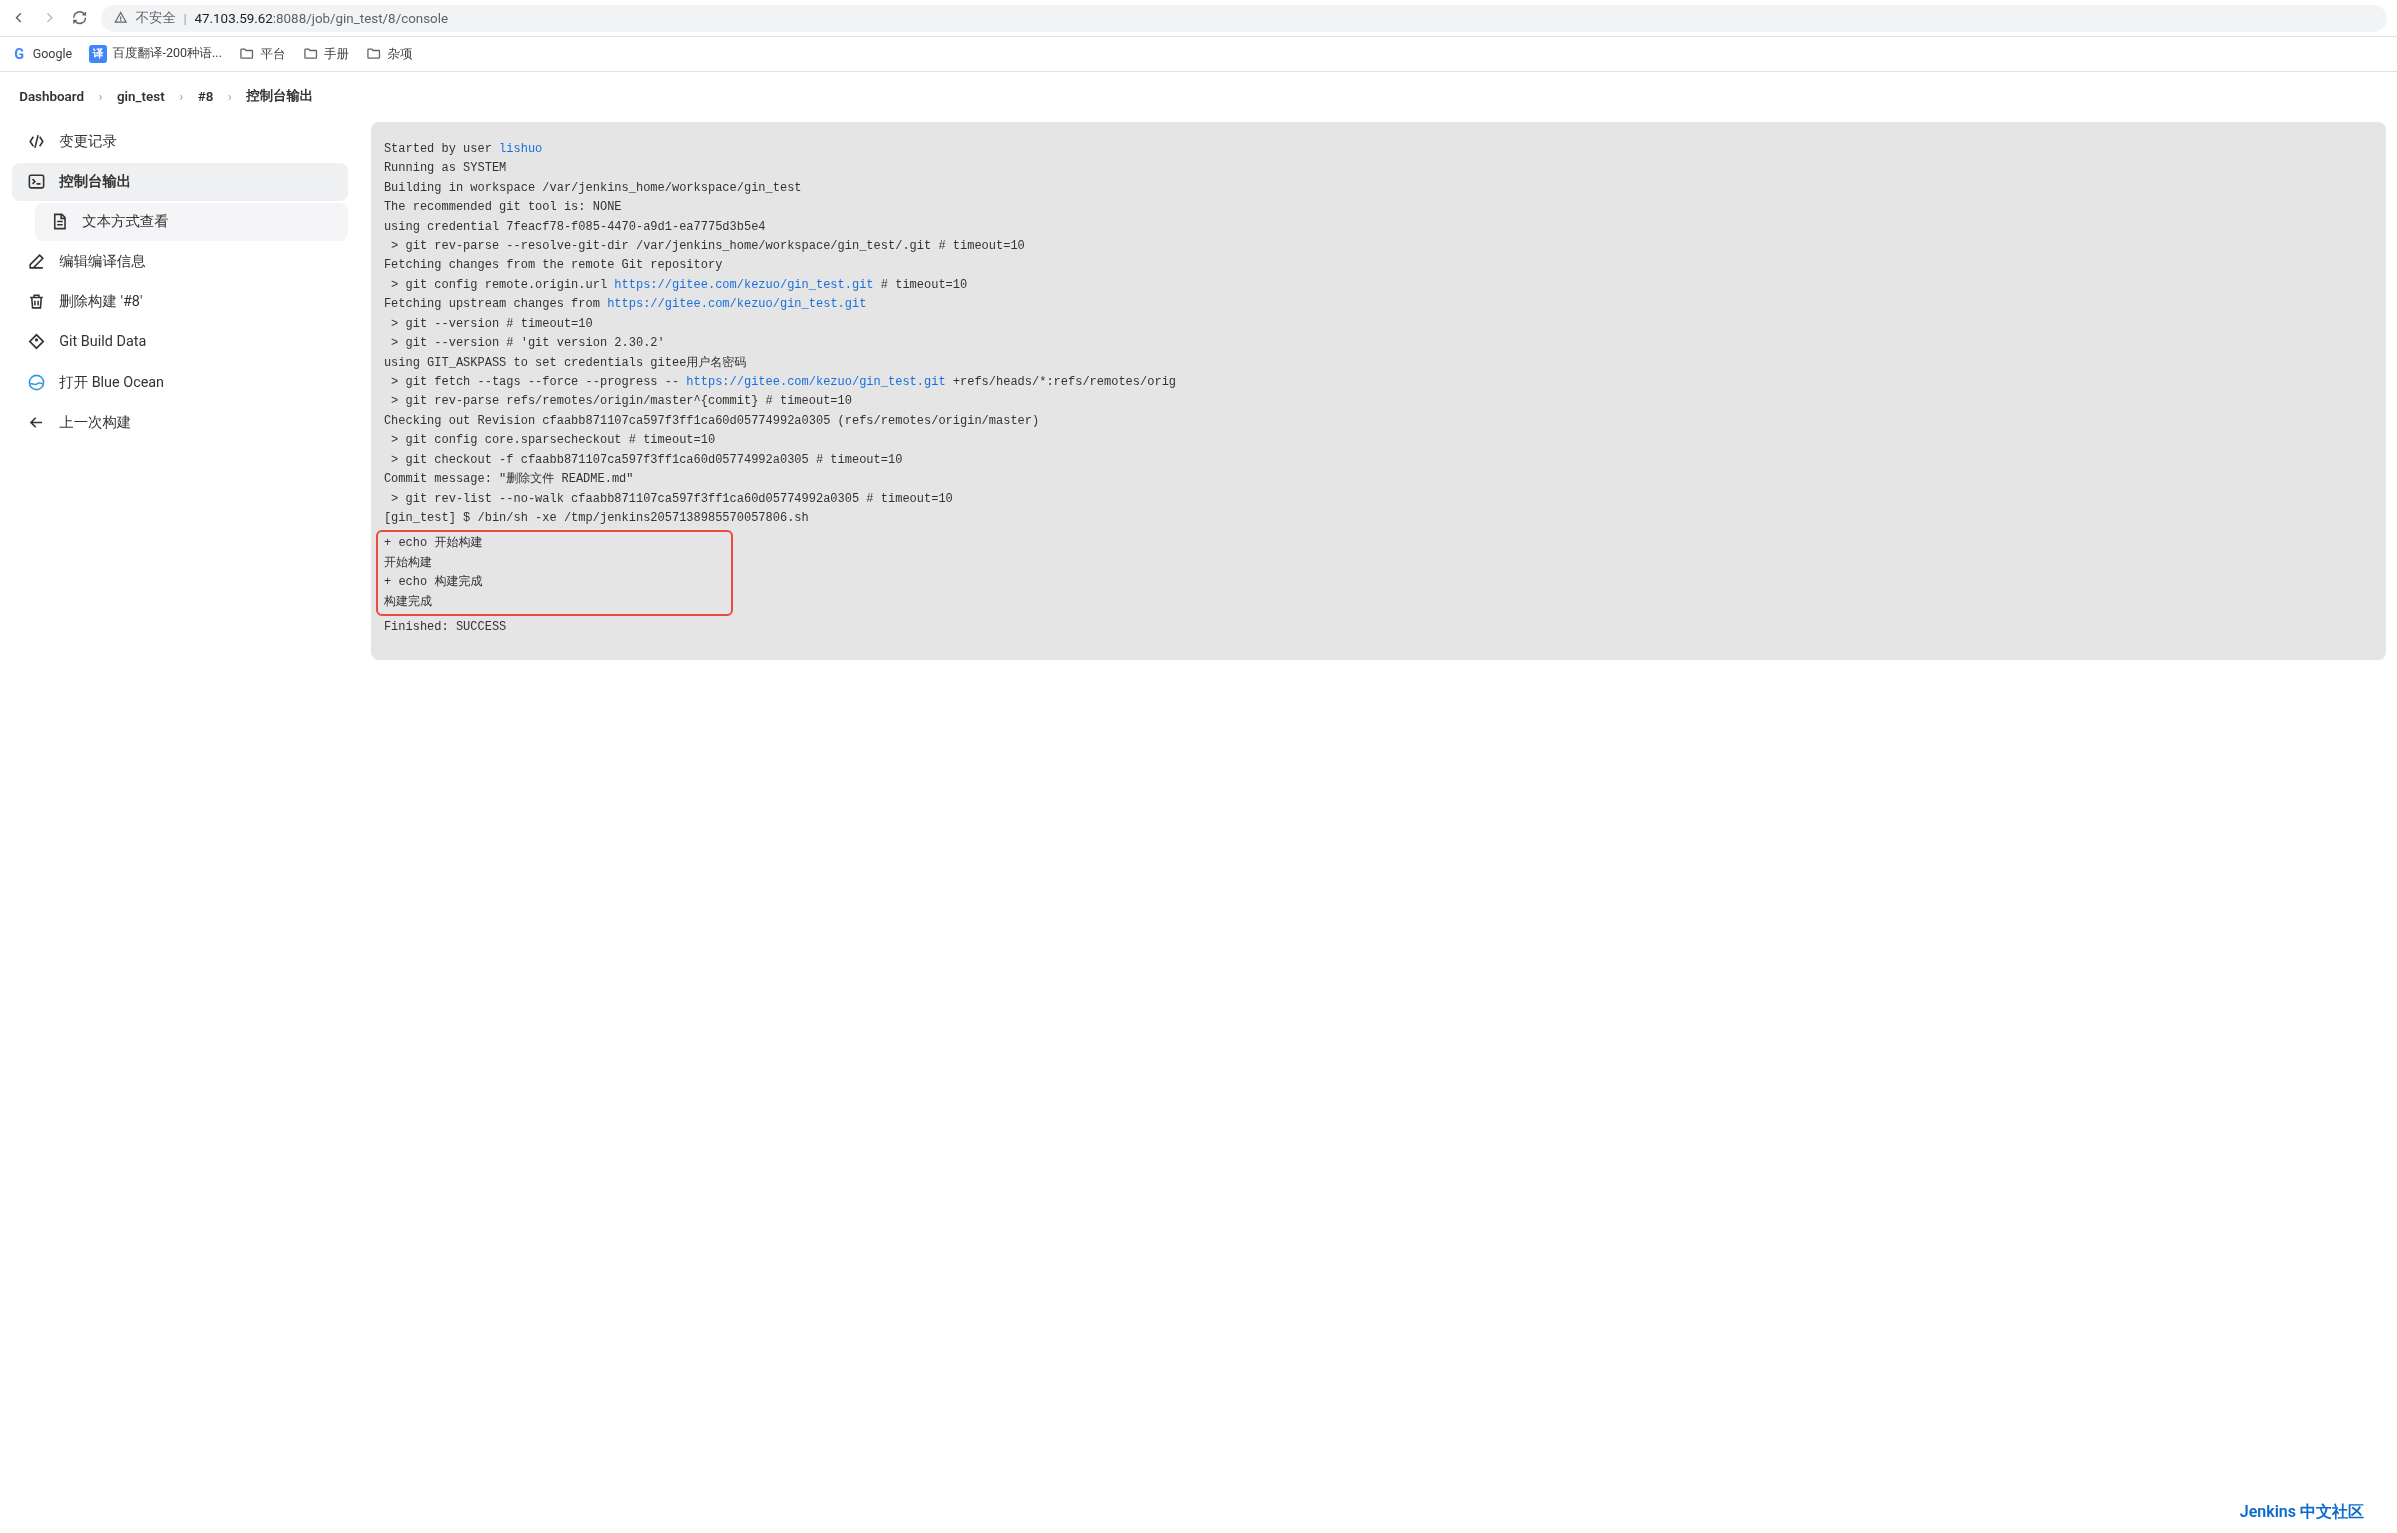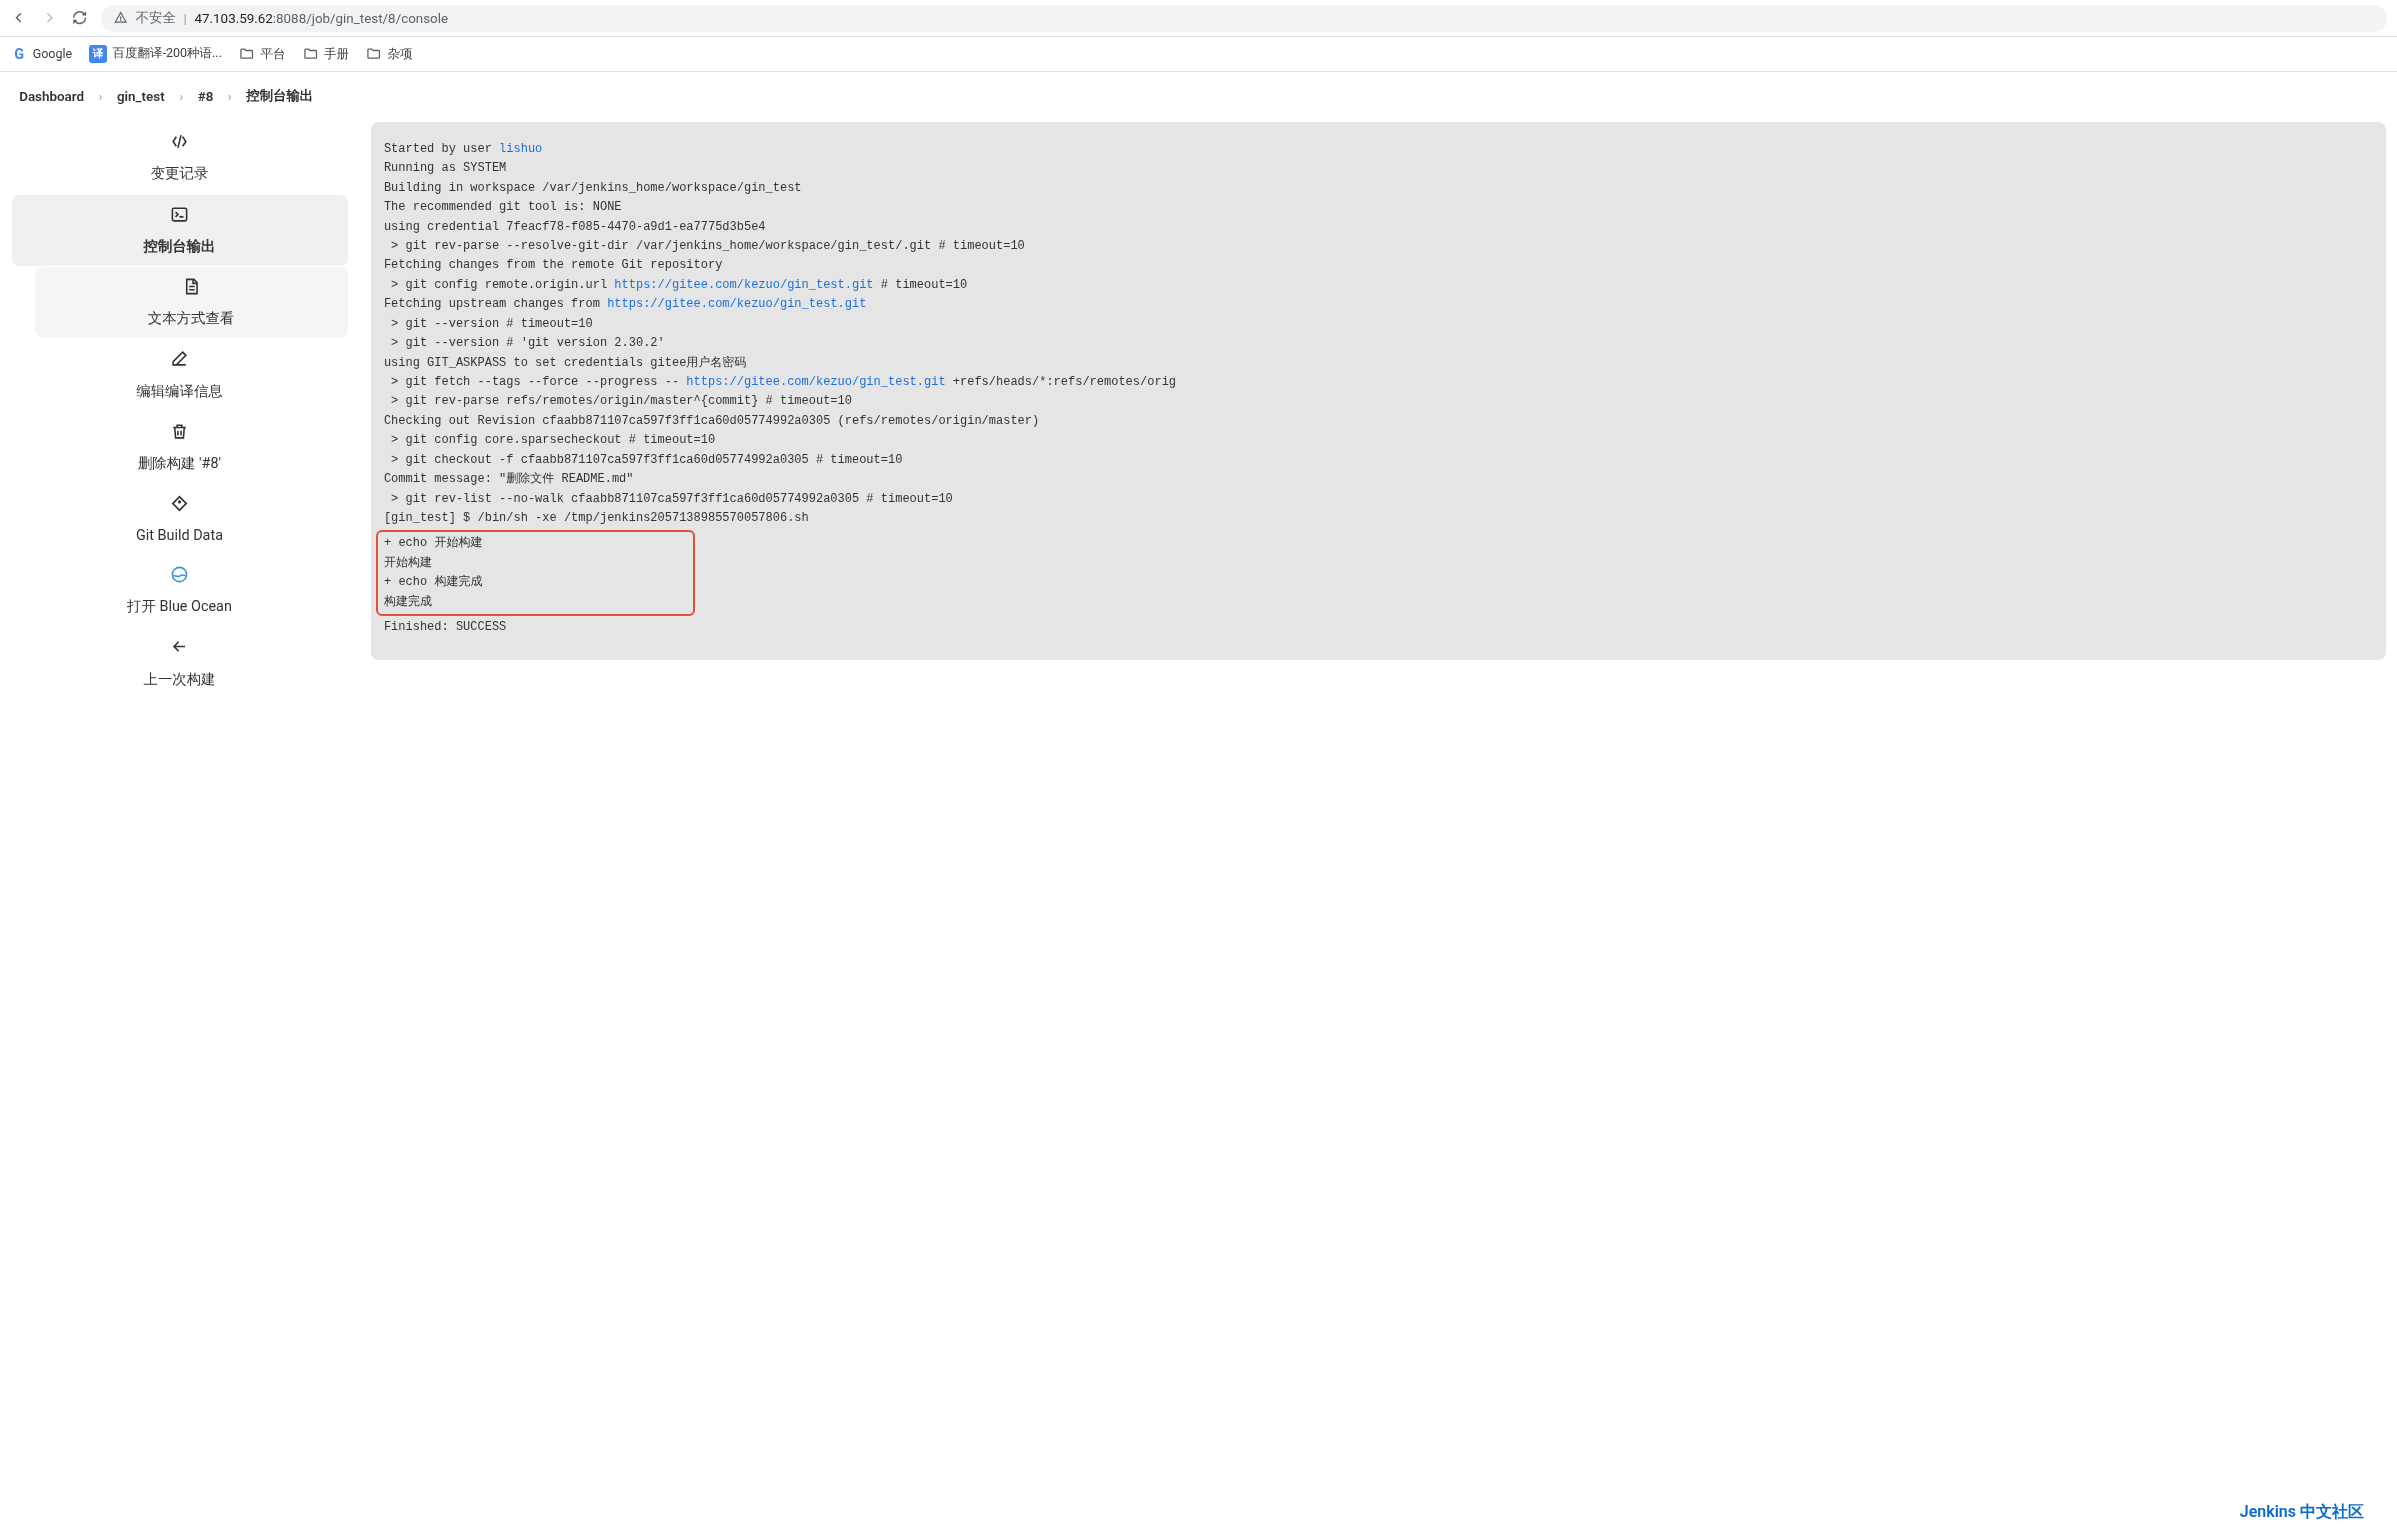--- a/index.html
+++ b/index.html
@@ -24,30 +24,30 @@
 
 .breadcrumb-row { display:flex; align-items:center; padding: 11.5px 11.5px 13.4px; gap: 3px; font-size:13.4px; }
 .breadcrumb-item { padding: 3.8px 7.7px; color:#333; cursor:pointer; font-weight:600; }
 .breadcrumb-sep { color:#9aa0a6; padding:0 3.8px; }
 
 
 .main { display:flex; align-items:flex-start; padding: 0 11.5px; gap: 23px; }
 
 
 .sidebar { width: 336px; flex-shrink:0; }
-.side-item { display:flex; align-items:center; gap: 13.4px; padding: 9.6px 15.4px; border-radius: 7.7px; font-size:14.4px; cursor:pointer; margin-bottom:1.9px;flex-direction:column; }
+.side-item { display:flex; align-items:center; gap: 13.4px; padding: 9.6px 15.4px; border-radius: 7.7px; font-size:14.4px; cursor:pointer; margin-bottom:1.9px; }
 .side-item.active { background:#eef0f2; font-weight:600; }
 .side-item.sub { margin-left: 23px; background:#f5f5f7; }
 .side-icon { width:19px; height:19px; display:flex; align-items:center; justify-content:center; color:#333; flex-shrink:0;}
 
 
 .console-panel { flex:1; background:#e5e5e5; border-radius:7.7px; padding: 17.3px 0 23px; font-family: "SFMono-Regular", Consolas, "Liberation Mono", Menlo, monospace; font-size:12px; line-height:1.62; color:#333; overflow-x:auto; }
 .console-inner { white-space: pre; padding-left: 13.4px; }
 .console-panel a.link { color:#1a6fdc; text-decoration:none; }
-.hl-box { border:2.9px solid #e74c3c; border-radius:5.8px; padding:1.9px 5.8px; margin: 1.9px 0 1.9px -7.7px; display:block; width:319px; }
+.hl-box { border:2.9px solid #e74c3c; border-radius:5.8px; padding:1.9px 5.8px; margin: 1.9px 0 1.9px -7.7px; display:block; width:357px; }
 
 
 .footer { position:fixed; bottom:9.6px; right: 33px; font-size:16px; font-weight:600; color:#0b6bcb; }
 
 svg { display:block; }
 </style>
 </head>
 <body>
 
 <div class="browser-bar">

